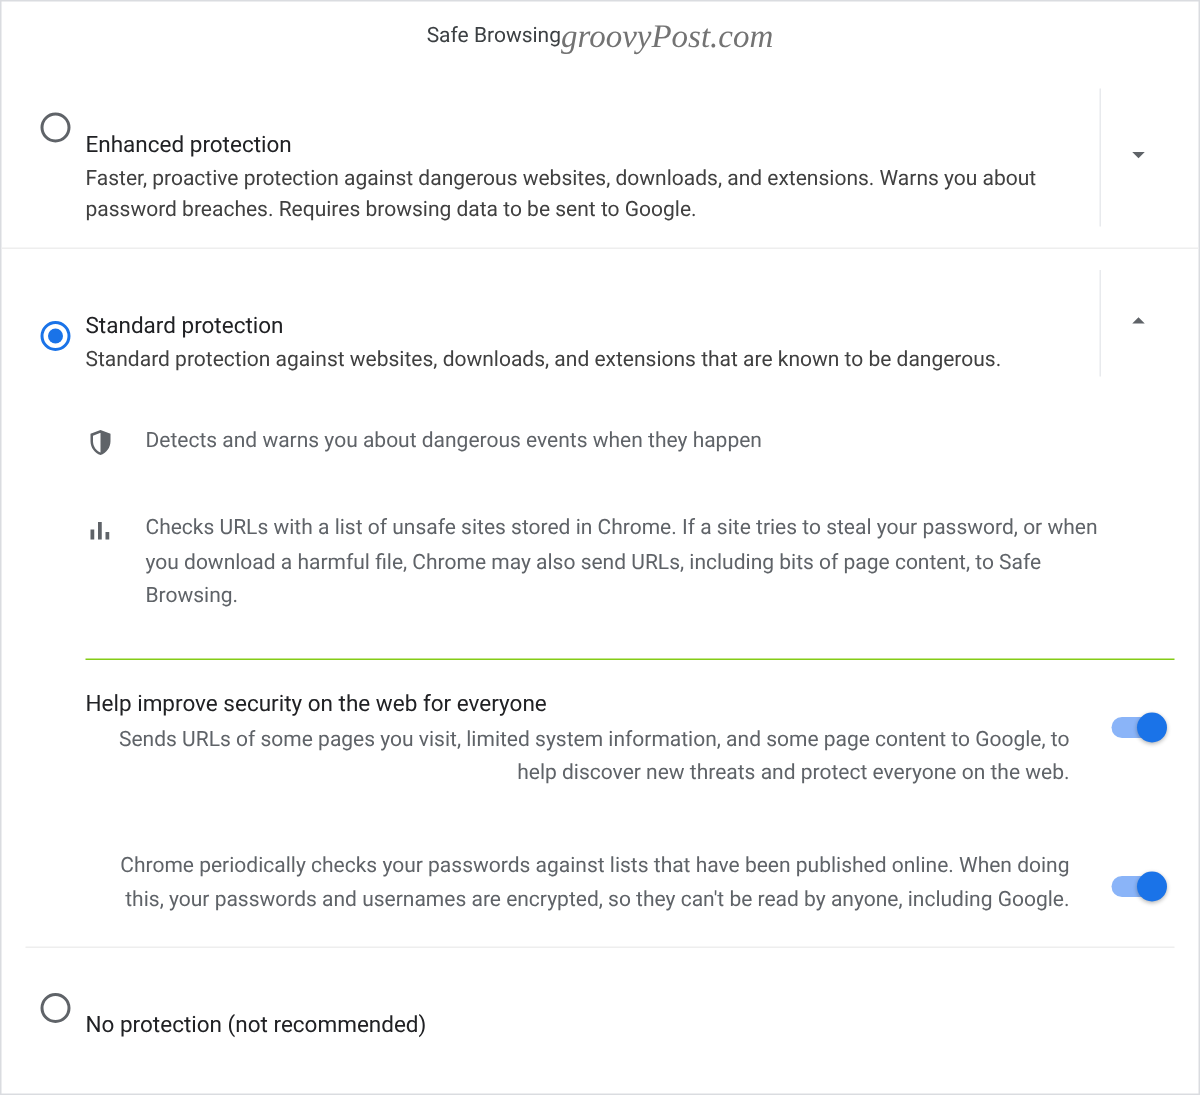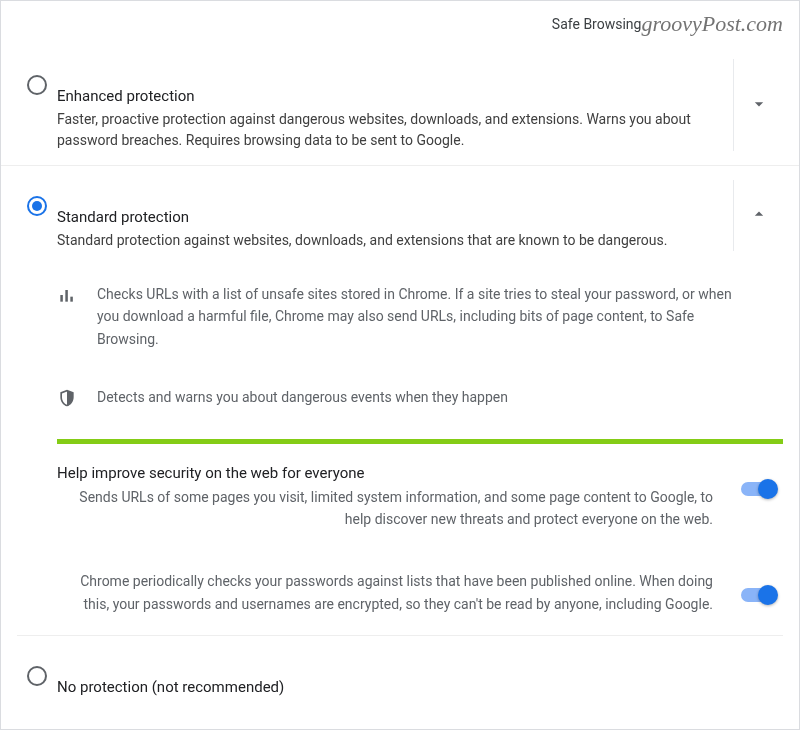--- a/index.html
+++ b/index.html
@@ -11,21 +11,21 @@
       width: 800px;
     }
     .container {
       border: 1px solid #dadce0;
       width: 800px;
       height: 730px;
       overflow: hidden;
     }
     .header {
       display: flex;
-      justify-content: flex-end;
+      justify-content: center;
       align-items: center;
       padding: 10px 16px 8px 16px;
     }
     .header-title {
       font-size: 14px;
       color: #3c4043;
       font-weight: 400;
     }
     .watermark {
       font-family: Georgia, serif;
@@ -33,20 +33,21 @@
       color: #737373;
       font-style: italic;
     }
     .option {
       display: flex;
       align-items: flex-start;
       padding: 14px 16px;
     }
     .option + .option {
       border-top: 1px solid #eee;
+      align-items: center;
     }
     .radio-wrap {
       width: 40px;
       flex-shrink: 0;
       display: flex;
       justify-content: center;
       padding-top: 16px;
     }
     .radio {
       width: 20px;
@@ -119,21 +120,21 @@
       fill: #5f6368;
     }
     .detail-text {
       flex: 1;
       font-size: 14px;
       color: #5f6368;
       line-height: 1.6;
     }
     .sub-options {
       margin-top: 12px;
-      border-top: 5px solid #84cc16;
+      border-top: 1px solid #84cc16;
     }
     .sub-option {
       display: flex;
       align-items: flex-start;
       padding: 20px 0;
     }
     .sub-option + .sub-option {
       
     }
     .sub-body {
@@ -226,34 +227,34 @@
             <path d="M7 14l5-5 5 5z"></path>
           </svg>
       </span>
     </div>
   </div>
 
   <div class="details">
     <div class="detail-row">
       <div class="detail-icon">
         <svg viewBox="0 0 24 24">
+            <path d="M12 2L4 5v6c0 5 3.4 9.7 8 11 4.6-1.3 8-6 8-11V5l-8-3zm0 2.2l6 2.3V11c0 4-2.6 7.8-6 9-3.4-1.2-6-5-6-9V6.5l6-2.3zM12 4v16c3.4-1.2 6-5 6-9V6.5L12 4z"></path>
+          </svg>
+      </div>
+      <div class="detail-text">Detects and warns you about dangerous events when they happen</div>
+    </div>
+    <div class="detail-row">
+      <div class="detail-icon">
+        <svg viewBox="0 0 24 24">
             <rect x="4" y="12" width="3" height="8"></rect>
             <rect x="10" y="6" width="3" height="14"></rect>
             <rect x="16" y="14" width="3" height="6"></rect>
           </svg>
       </div>
       <div class="detail-text">Checks URLs with a list of unsafe sites stored in Chrome. If a site tries to steal your password, or when you download a harmful file, Chrome may also send URLs, including bits of page content, to Safe Browsing.</div>
-    </div>
-    <div class="detail-row">
-      <div class="detail-icon">
-        <svg viewBox="0 0 24 24">
-            <path d="M12 2L4 5v6c0 5 3.4 9.7 8 11 4.6-1.3 8-6 8-11V5l-8-3zm0 2.2l6 2.3V11c0 4-2.6 7.8-6 9-3.4-1.2-6-5-6-9V6.5l6-2.3zM12 4v16c3.4-1.2 6-5 6-9V6.5L12 4z"></path>
-          </svg>
-      </div>
-      <div class="detail-text">Detects and warns you about dangerous events when they happen</div>
     </div>
 
     <div class="sub-options">
       <div class="sub-option">
         <div class="sub-body">
           <div class="sub-title">Help improve security on the web for everyone</div>
           <div class="sub-desc">Sends URLs of some pages you visit, limited system information, and some page content to Google, to help discover new threats and protect everyone on the web.</div>
         </div>
         <div class="toggle-wrap">
           <div class="toggle">

